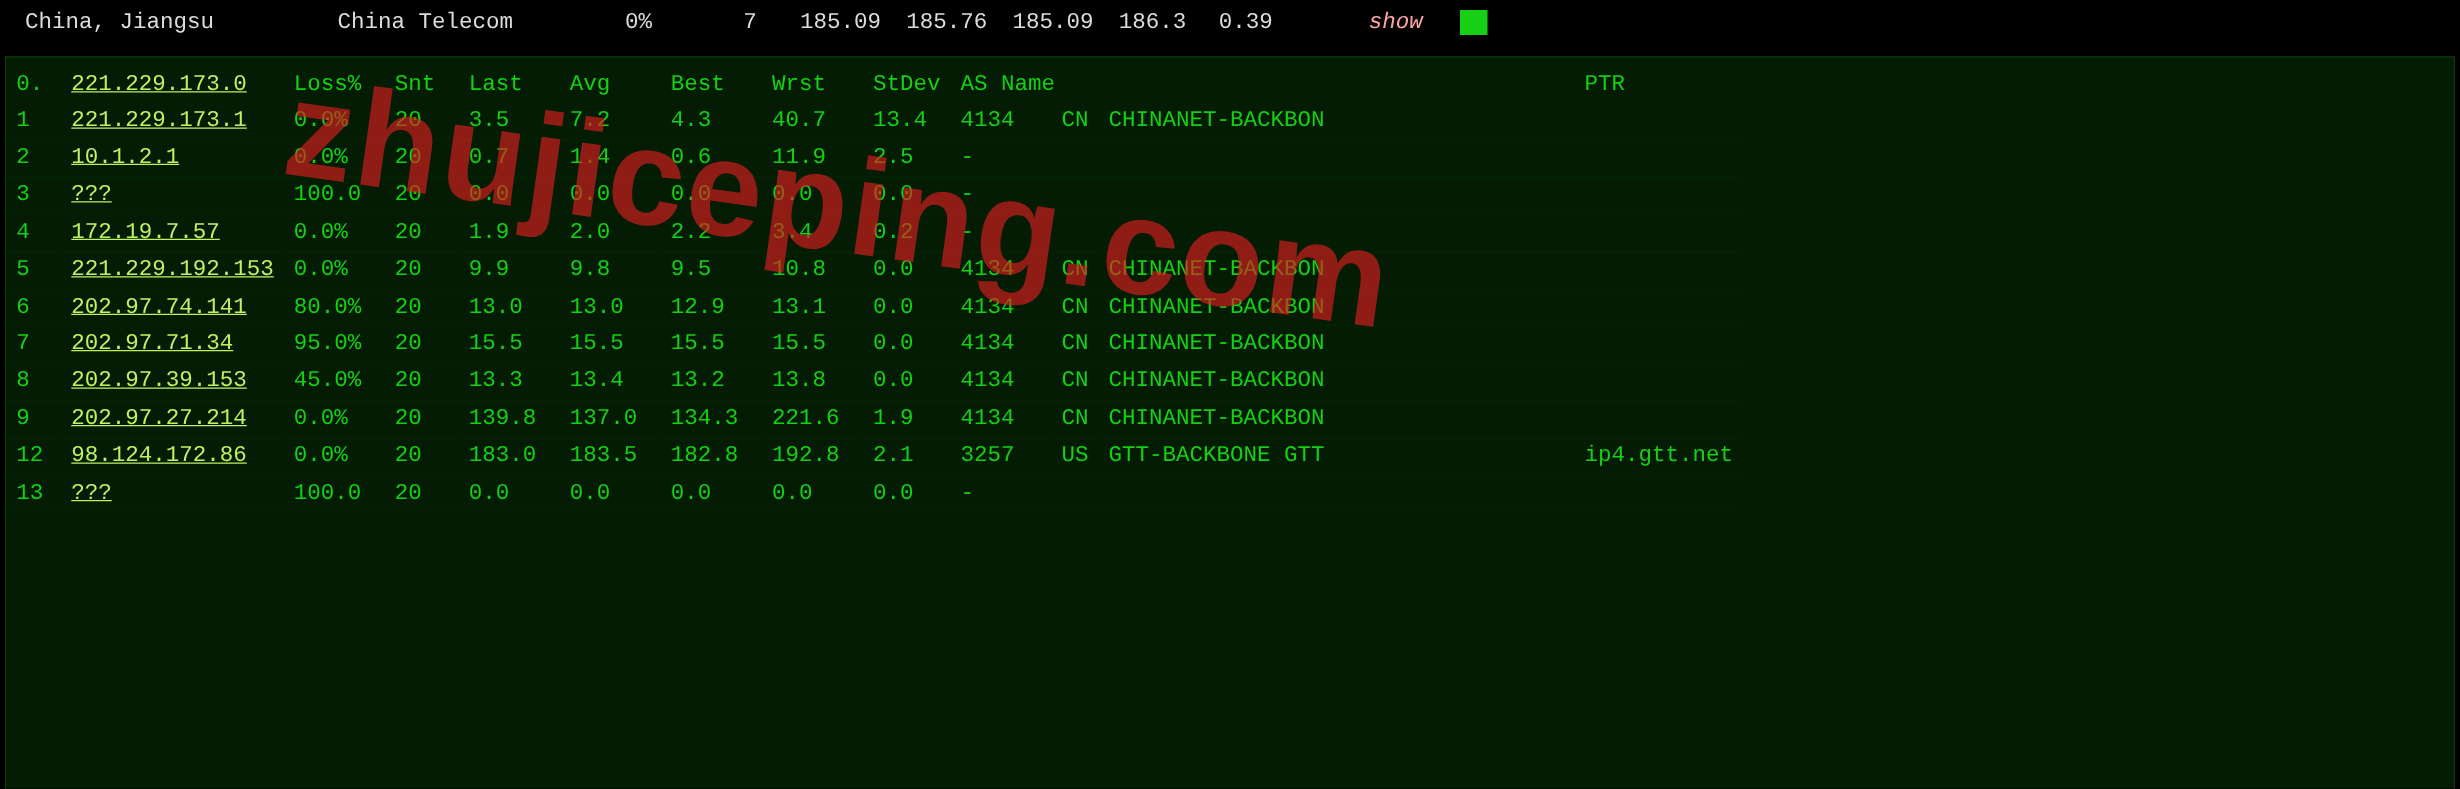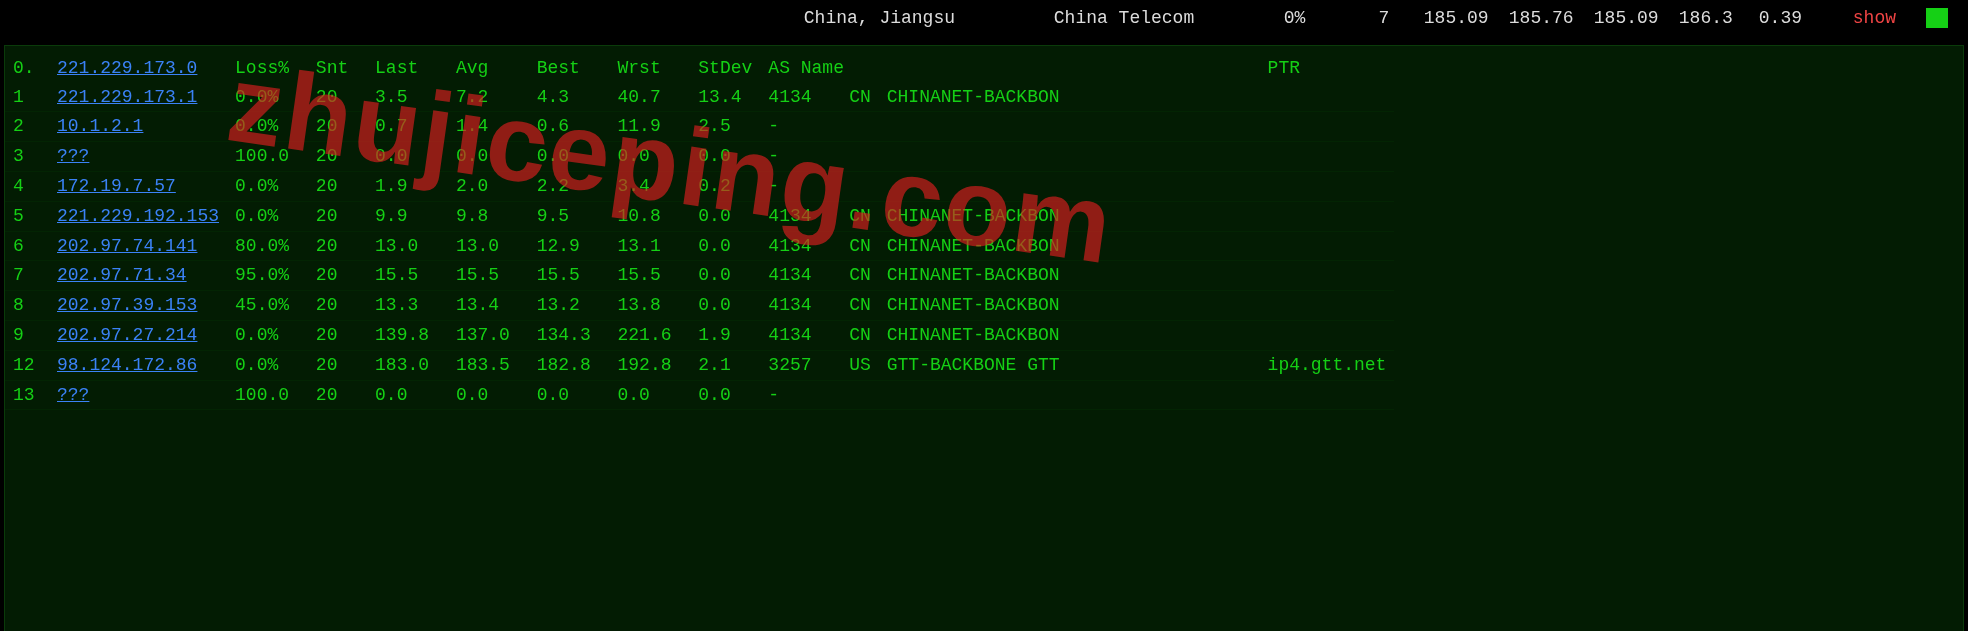--- a/index.html
+++ b/index.html
@@ -1,25 +1,25 @@
 <!DOCTYPE html>
 <html><head>
 <meta charset="utf-8">
 <style>
   html,body{margin:0;padding:0;background:#000;color:#d0d0d0;font-family:"Menlo","Consolas","Liberation Mono",monospace;font-size:18px;line-height:1.6;}
   .wrap{position:relative;width:1968px;height:631px;background:#000;overflow:hidden;}
-  .topbar{display:flex;align-items:center;background:#000;color:#dcdcdc;padding:4px 20px 4px 20px;font-size:18px;justify-content:flex-end;}
+  .topbar{display:flex;align-items:center;background:#000;color:#dcdcdc;padding:4px 20px 4px 20px;font-size:18px;}
   .topbar span{white-space:pre;}
-  .topbar .show{color:#ef4444;margin-left:34px;}
+  .topbar .show{color:#fca5a5;margin-left:60px;font-style:italic;}
   .topbar .bar{display:inline-block;background:#15d015;width:22px;height:20px;vertical-align:middle;margin-left:30px;}
   .inner{position:relative;margin:8px 4px 0 4px;background:#031c03;border:1px solid #0a3b0a;padding:8px 0 8px 0;height:570px;overflow:hidden;}
   .tbl{color:#15d015;font-size:18px;border-collapse:collapse;}
   .tbl td,.tbl th{padding:0 8px 0 8px;white-space:pre;vertical-align:baseline;}
   .tbl th{font-weight:normal;text-align:left;color:#15d015;}
-  .hop a{color:#3b82f6;text-decoration:underline;}
+  .hop a{color:#bef264;text-decoration:underline;}
   .hop{padding-right:10px;}
   .idx{padding-left:14px;min-width:28px;}
   .num{text-align:left;}
   tr.datarow td{border-bottom:1px solid rgba(20,200,20,0.05);}
   .wm{position:absolute;left:220px;top:30px;font-size:110px;font-weight:700;color:rgba(220,30,30,0.65);transform:rotate(8deg);pointer-events:none;letter-spacing:2px;font-family:Arial,Helvetica,sans-serif;white-space:nowrap;}
 </style>
 </head>
 <body>
 
 <div class="wrap">

